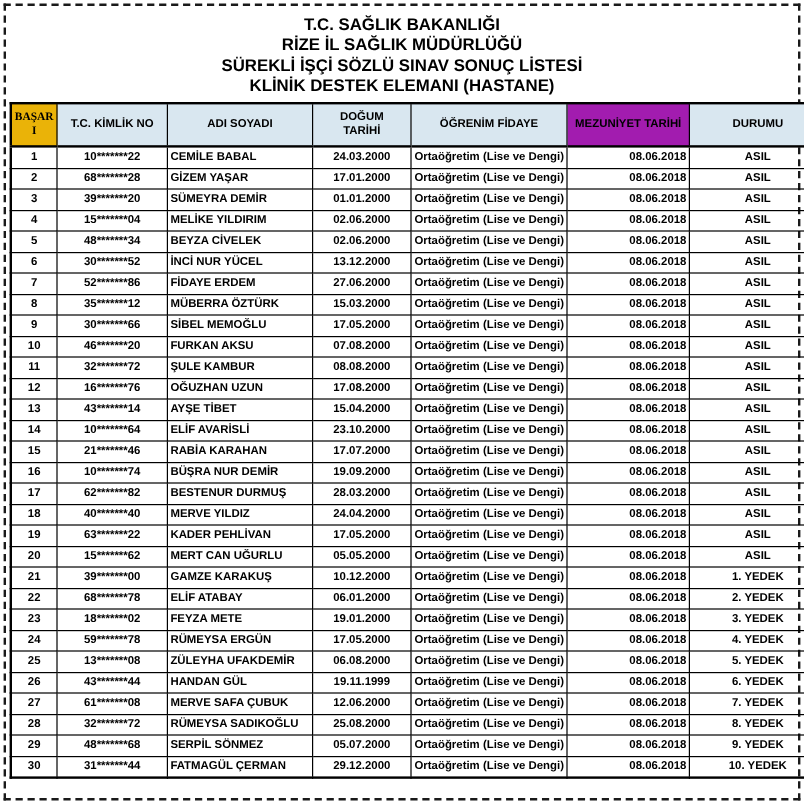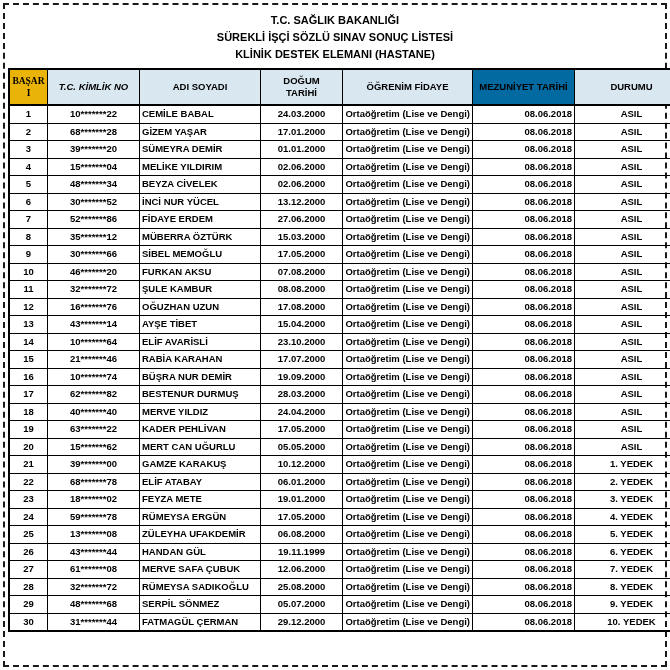--- a/index.html
+++ b/index.html
@@ -25,21 +25,21 @@
     position: absolute;
     top: 10px;
     left: 8px;
     right: 8px;
   }
   .title-block {
     text-align: center;
     padding-top: 2px;
   }
   .title-line {
-    font-size: 11px;
+    font-size: 14px;
     font-weight: 700;
     color: #000000;
     line-height: 17px;
     letter-spacing: 0px;
   }
   table.results {
     margin-top: 5px;
     width: 100%;
     border-collapse: collapse;
     table-layout: fixed;
@@ -65,21 +65,21 @@
     color: #000000;
     height: 16.5px;
     line-height: 16.5px;
     padding: 0 2px;
     overflow: hidden;
     white-space: nowrap;
     vertical-align: middle;
   }
   
   .w0 { width: 33px; }
-  .w1 { width: 87px; font-style: italic; }
+  .w1 { width: 87px; }
   .w2 { width: 116px; margin-top: 39px; }
   .w3 { width: 77px; }
   .w4 { width: 125px; }
   .w5 { width: 97px; }
   .w6 { width: 109px; }
   
   td.c0 { text-align: center; }
   td.c1 { text-align: center; }
   td.c2 { text-align: left; padding-left: 4px; }
   td.c3 { text-align: center; }
@@ -89,35 +89,36 @@
 </style>
 </head>
 <body>
 
 <div class="page">
   <div class="page-border"></div>
   <div class="content">
 
     <div class="title-block">
       <div class="title-line">T.C. SAĞLIK BAKANLIĞI</div>
+      <div class="title-line">RİZE İL SAĞLIK MÜDÜRLÜĞÜ</div>
       <div class="title-line">SÜREKLİ İŞÇİ SÖZLÜ SINAV SONUÇ LİSTESİ</div>
       <div class="title-line">KLİNİK DESTEK ELEMANI (HASTANE)</div>
     </div>
 
     <table class="results">
       <thead>
         <tr>
           <th class="w0" style="background: #eab308; font-family: Liberation Serif, serif;">BAŞAR
 I</th>
           <th class="w1" style="background: rgb(217, 231, 240);">T.C. KİMLİK NO</th>
           <th class="w2" style="background: rgb(217, 231, 240);">ADI SOYADI</th>
           <th class="w3" style="background: rgb(217, 231, 240);">DOĞUM
 TARİHİ</th>
           <th class="w4" style="background: rgb(217, 231, 240);">ÖĞRENİM FİDAYE</th>
-          <th class="w5" style="background: #0369a1;">MEZUNİYET TARİHİ</th>
+          <th class="w5" style="background: #a21caf;">MEZUNİYET TARİHİ</th>
           <th class="w6" style="background: rgb(217, 231, 240);">DURUMU</th>
         </tr>
       </thead>
       <tbody>
           <tr>
             <td class="c0">1</td>
             <td class="c1">10*******22</td>
             <td class="c2">CEMİLE BABAL</td>
             <td class="c3">24.03.2000</td>
             <td class="c4">Ortaöğretim (Lise ve Dengi)</td>

